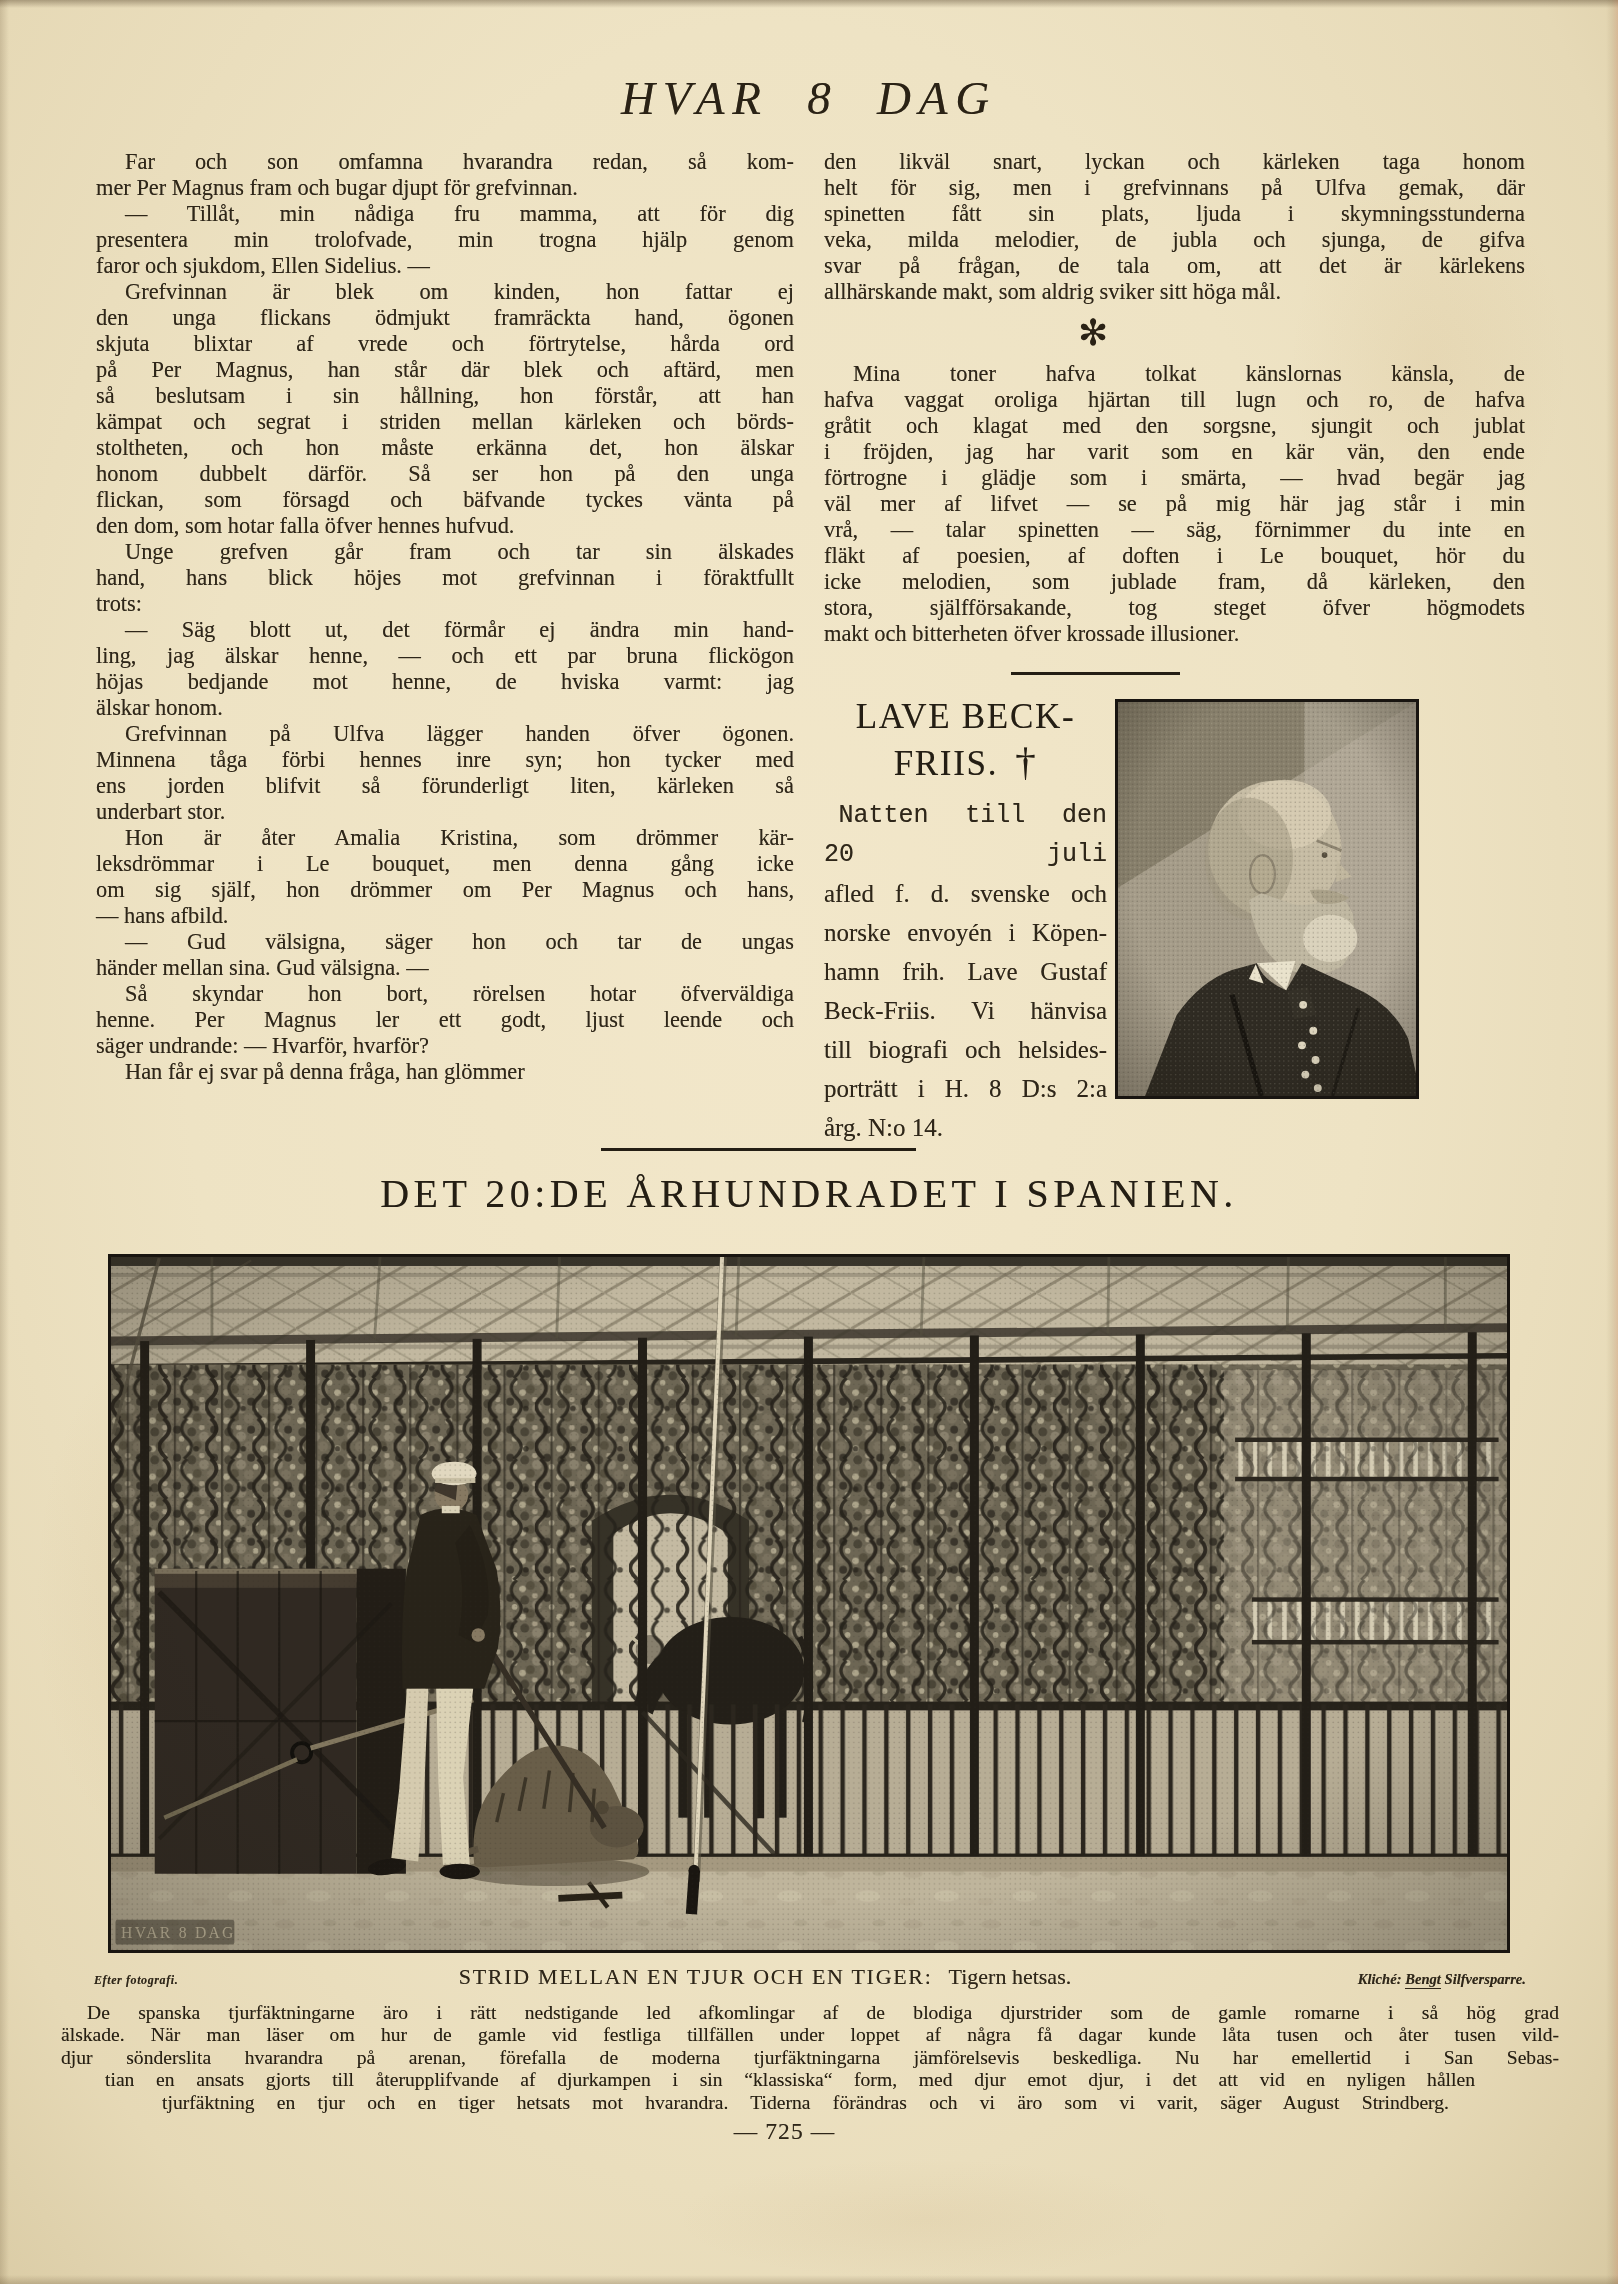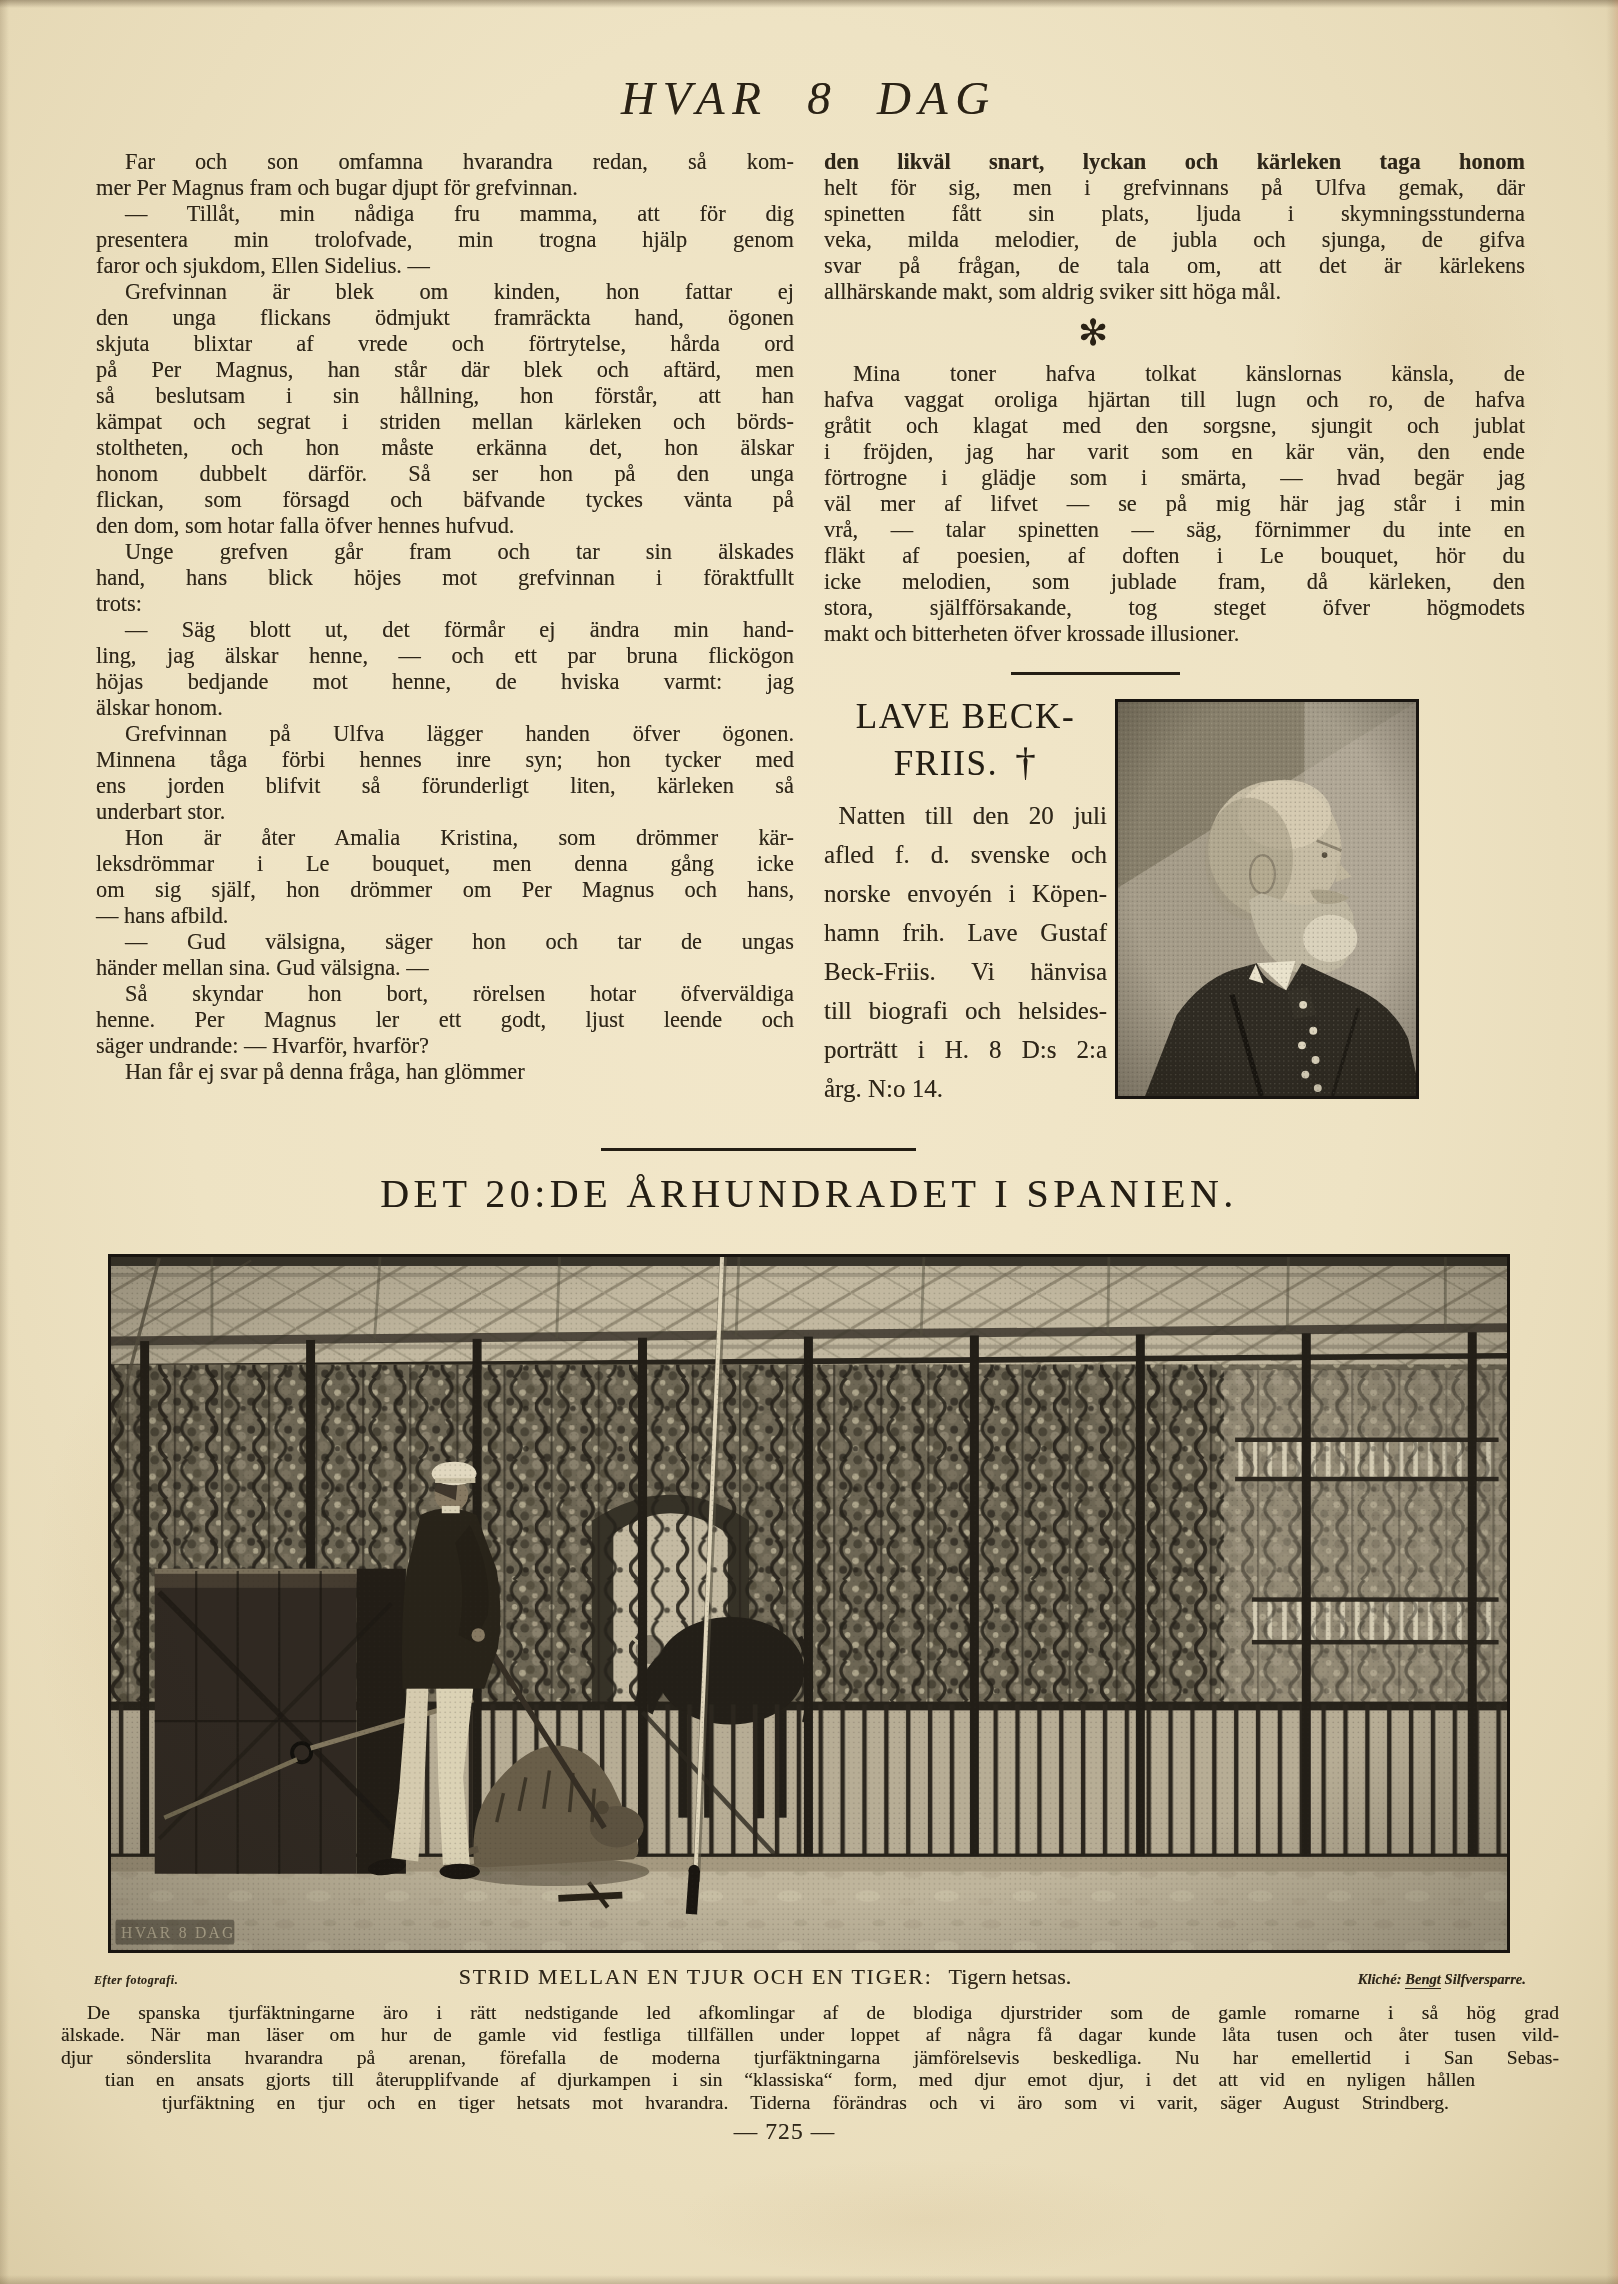--- a/index.html
+++ b/index.html
@@ -26,34 +26,34 @@
   }
 
   .col{position:absolute;top:149px;font-size:22.4px;line-height:26px;}
   .col-left{left:96px;width:698px;}
   .col-right{left:824px;width:701px;}
 
   .para{text-align:justify;}
   .ln{text-align:justify;text-align-last:justify;}
   .ln.lst{text-align-last:left;}
   .indent .fst{text-indent:29px;}
-  .noindent .fst{text-indent:0;font-weight:bold;}
+  .noindent .fst{text-indent:0;}
 
   .sectbreak{width:538px;text-align:center;font-size:36px;line-height:56px;height:56px;color:#2a2215;}
 
   .rule{background:#241e14;}
   .rule-col{width:169px;height:2.8px;margin:25px 0 0 187px;}
   .rule-center{position:absolute;left:601px;top:1148px;width:315px;height:3.4px;}
 
   .obit{display:flex;margin-top:18px;}
   .obit-text{width:283px;}
   .obit-title{margin-top:1.1px;text-align:center;font-size:35px;line-height:45px;letter-spacing:1.7px;color:#241e14;}
   .cross{font-size:41px;margin-left:17px;}
   .obit-body{margin-top:10px;font-size:25px;line-height:39px;}
-  .obit-body .fst{text-indent:14.6px;}
+  .obit-body .fst{text-indent:14.6px;font-family:Liberation Mono, monospace;}
   .portrait{margin-left:8.4px;margin-top:6.7px;width:304px;height:400px;border:3.9px solid #181410;box-sizing:border-box;background:#a89f8c;}
   .portrait svg{display:block;width:100%;height:100%;}
 
   .headline{
     position:absolute;top:1170px;left:0;width:100%;text-align:center;
     font-size:40px;letter-spacing:4.5px;color:#241e14;
   }
 
   .photo{
     position:absolute;left:108px;top:1254px;width:1402px;height:699px;

